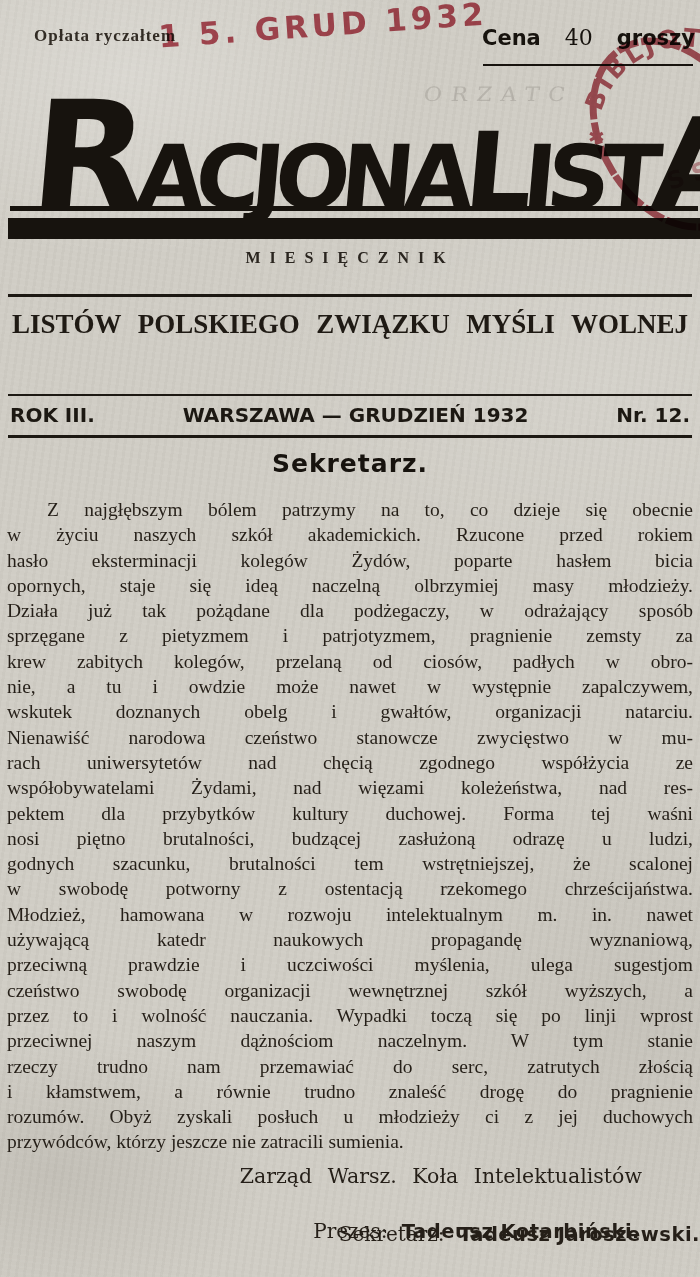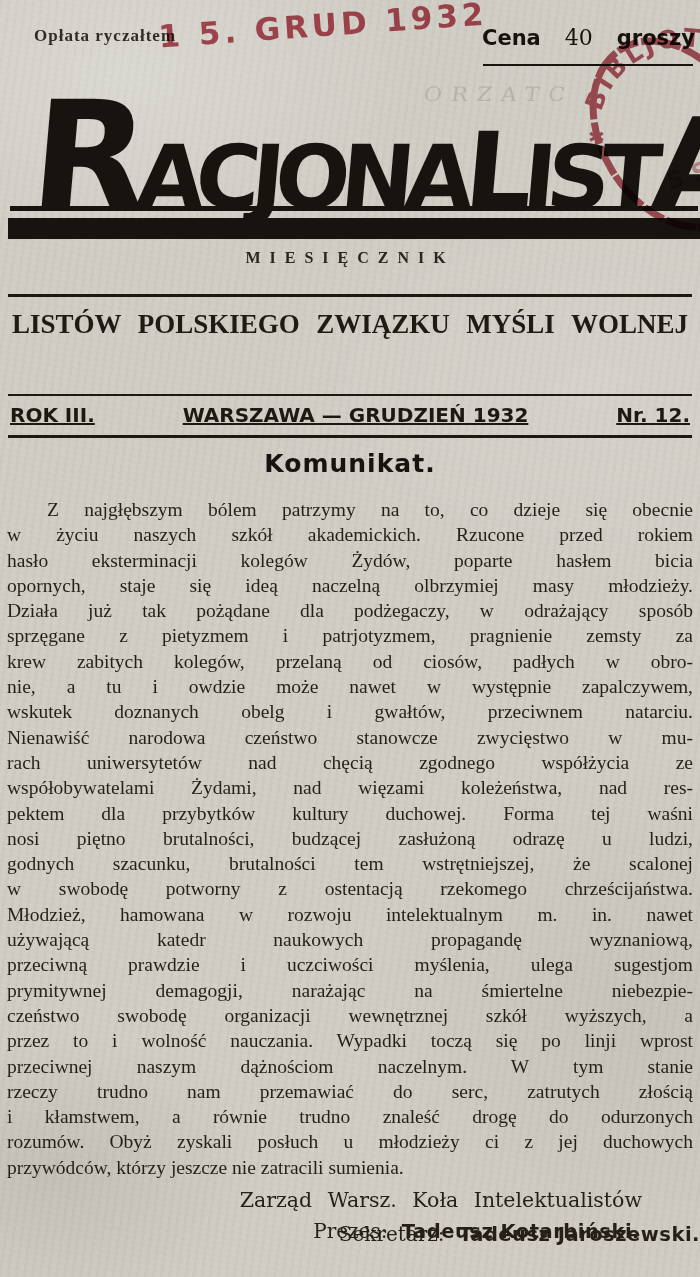--- a/index.html
+++ b/index.html
@@ -83,21 +83,20 @@
     color:#1f1a14;
   }
   .organ .jline{text-align:justify;text-align-last:justify;white-space:nowrap;}
 
   .issue-row{
     left:0;top:403px;width:700px;
     padding:0 10px;box-sizing:border-box;
     display:flex;justify-content:space-between;align-items:baseline;
     font:bold 20px/1.2 "DejaVu Sans", sans-serif;
     color:#1c1812;
-    text-decoration:underline;
   }
 
   .article-heading{
     left:0;top:451px;width:100%;
     text-align:center;
     font:bold 25px/1 "DejaVu Sans", sans-serif;
     letter-spacing:1px;color:#17130e;
   }
 
   .paragraph{
@@ -109,21 +108,21 @@
     text-align:justify;
     text-align-last:justify;
     white-space:nowrap;
     overflow:hidden;
     font-family:Liberation Serif, serif;
   }
   .pline.first{text-indent:40px;}
   .pline.last{text-align-last:left;}
 
   .sig{position:absolute;width:100%;color:#251f18;white-space:nowrap;}
-  .sig-1{top:1190px;text-align:right;padding-right:58px;box-sizing:border-box;
+  .sig-1{top:1166px;text-align:right;padding-right:58px;box-sizing:border-box;
     font:400 20.5px/1 "DejaVu Serif", serif;word-spacing:9px;}
   .sig-2{top:1221px;text-align:right;padding-right:60px;box-sizing:border-box;
     font:400 20px/1 "DejaVu Serif", serif;}
   .sig-3{top:1224px;text-align:right;box-sizing:border-box;
     font:400 20px/1 "DejaVu Serif", serif;}
   .sig .name{font:bold 19.5px/1 "DejaVu Sans", sans-serif;letter-spacing:.5px;}
   .sig .lbl{margin-right:8px;}
 
   .library-stamp{left:552px;top:22px;overflow:visible;mix-blend-mode:multiply;}
 </style>
@@ -171,48 +170,47 @@
   </div>
 
   <div class="abs rule rule-2"></div>
   <div class="abs issue-row">
     <span>ROK III.</span>
     <span>WARSZAWA — GRUDZIEŃ 1932</span>
     <span>Nr. 12.</span>
   </div>
   <div class="abs rule rule-3"></div>
 
-  <div class="abs article-heading">Komunikat.</div>
+  <div class="abs article-heading">Sekretarz.</div>
 
   <div class="abs paragraph">
     <div class="pline first">Z najgłębszym bólem patrzymy na to, co dzieje się obecnie</div>
     <div class="pline">w życiu naszych szkół akademickich. Rzucone przed rokiem</div>
     <div class="pline">hasło eksterminacji kolegów Żydów, poparte hasłem bicia</div>
     <div class="pline">opornych, staje się ideą naczelną olbrzymiej masy młodzieży.</div>
     <div class="pline">Działa już tak pożądane dla podżegaczy, w odrażający sposób</div>
     <div class="pline">sprzęgane z pietyzmem i patrjotyzmem, pragnienie zemsty za</div>
     <div class="pline">krew zabitych kolegów, przelaną od ciosów, padłych w obro-</div>
     <div class="pline">nie, a tu i owdzie może nawet w występnie zapalczywem,</div>
-    <div class="pline">wskutek doznanych obelg i gwałtów, przeciwnem natarciu.</div>
+    <div class="pline">wskutek doznanych obelg i gwałtów, organizacji natarciu.</div>
     <div class="pline">Nienawiść narodowa czeństwo stanowcze zwycięstwo w mu-</div>
     <div class="pline">rach uniwersytetów nad chęcią zgodnego współżycia ze</div>
     <div class="pline">współobywatelami Żydami, nad więzami koleżeństwa, nad res-</div>
     <div class="pline">pektem dla przybytków kultury duchowej. Forma tej waśni</div>
     <div class="pline">nosi piętno brutalności, budzącej zasłużoną odrazę u ludzi,</div>
     <div class="pline">godnych szacunku, brutalności tem wstrętniejszej, że scalonej</div>
     <div class="pline">w swobodę potworny z ostentacją rzekomego chrześcijaństwa.</div>
     <div class="pline">Młodzież, hamowana w rozwoju intelektualnym m. in. nawet</div>
     <div class="pline">używającą katedr naukowych propagandę wyznaniową,</div>
     <div class="pline">przeciwną prawdzie i uczciwości myślenia, ulega sugestjom</div>
-    <div class="pline">prymitywnej demagogji, narażając na śmiertelne niebezpie-</div>
     <div class="pline">czeństwo swobodę organizacji wewnętrznej szkół wyższych, a</div>
     <div class="pline">przez to i wolność nauczania. Wypadki toczą się po linji wprost</div>
     <div class="pline">przeciwnej naszym dążnościom naczelnym. W tym stanie</div>
     <div class="pline">rzeczy trudno nam przemawiać do serc, zatrutych złością</div>
-    <div class="pline">i kłamstwem, a równie trudno znaleść drogę do odurzonych</div>
+    <div class="pline">i kłamstwem, a równie trudno znaleść drogę do pragnienie</div>
     <div class="pline">rozumów. Obyż zyskali posłuch u młodzieży ci z jej duchowych</div>
     <div class="pline last">przywódców, którzy jeszcze nie zatracili sumienia.</div>
   </div>
 
   <div class="sig sig-1">Zarząd Warsz. Koła Intelektualistów</div>
   <div class="sig sig-2">
     <span class="lbl">Prezes:</span>
     <span class="name">Tadeusz Kotarbiński.</span>
   </div>
   <div class="sig sig-3">

